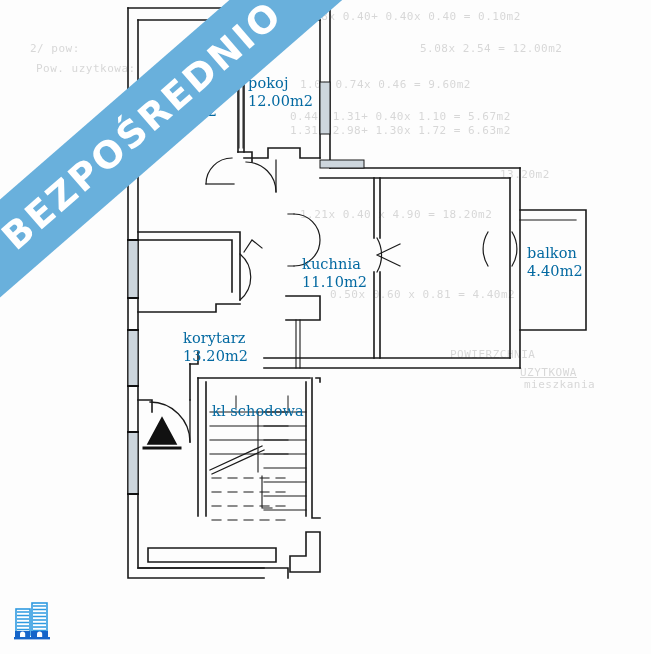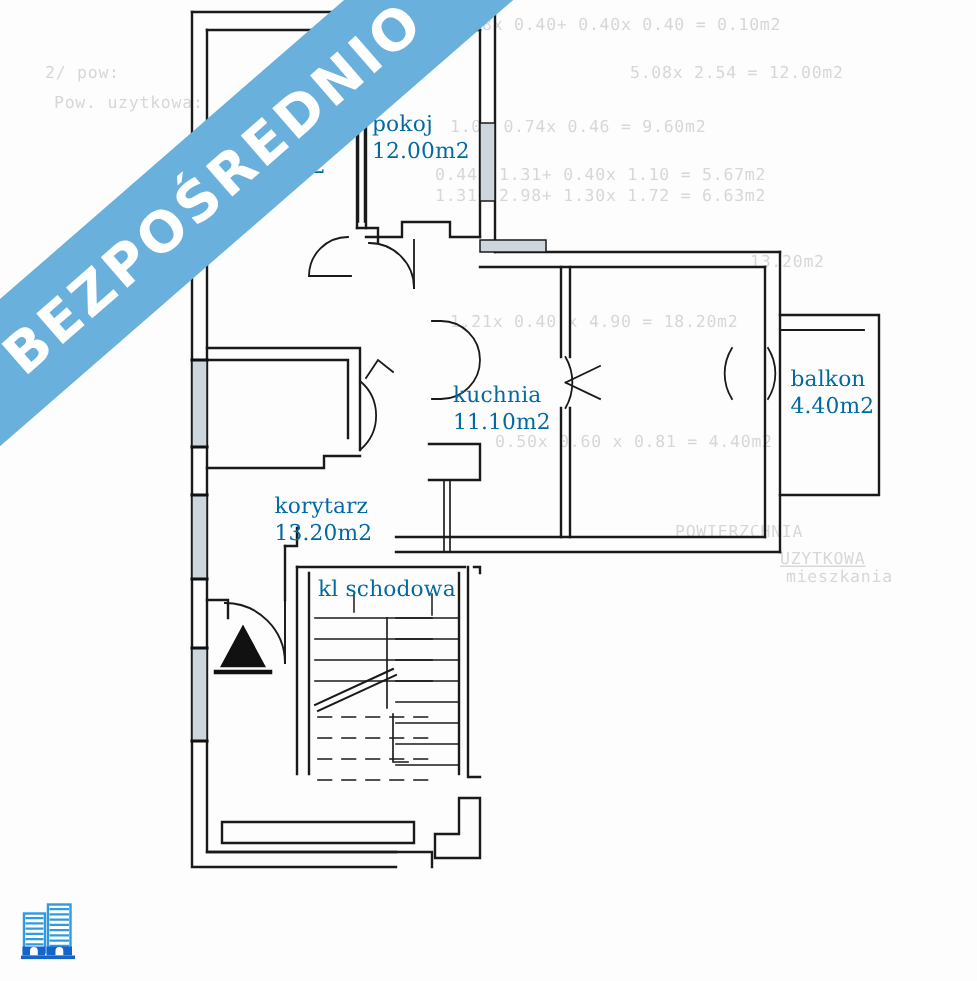--- a/index.html
+++ b/index.html
@@ -259,21 +259,21 @@
     <span class="nm">kuchnia</span>
     <span class="ar">11.10m2</span>
   </div>
 
 
   <div class="room-label" style="left:527px; top:244px;">
     <span class="nm">balkon</span>
     <span class="ar">4.40m2</span>
   </div>
 
-  <div class="room-label single" style="left:212px; top:384px;">
+  <div class="room-label single" style="left:212px; top:402px;">
     <span class="nm">kl schodowa</span>
   </div>
 
   <div id="watermark">
     <span id="watermark-text">BEZPOŚREDNIO</span>
   </div>
 
   <svg id="logo" viewBox="0 0 44 44">
 
     <rect x="4" y="12" width="14" height="26" fill="#ffffff" stroke="#2f9ae0" stroke-width="1.6"></rect>

